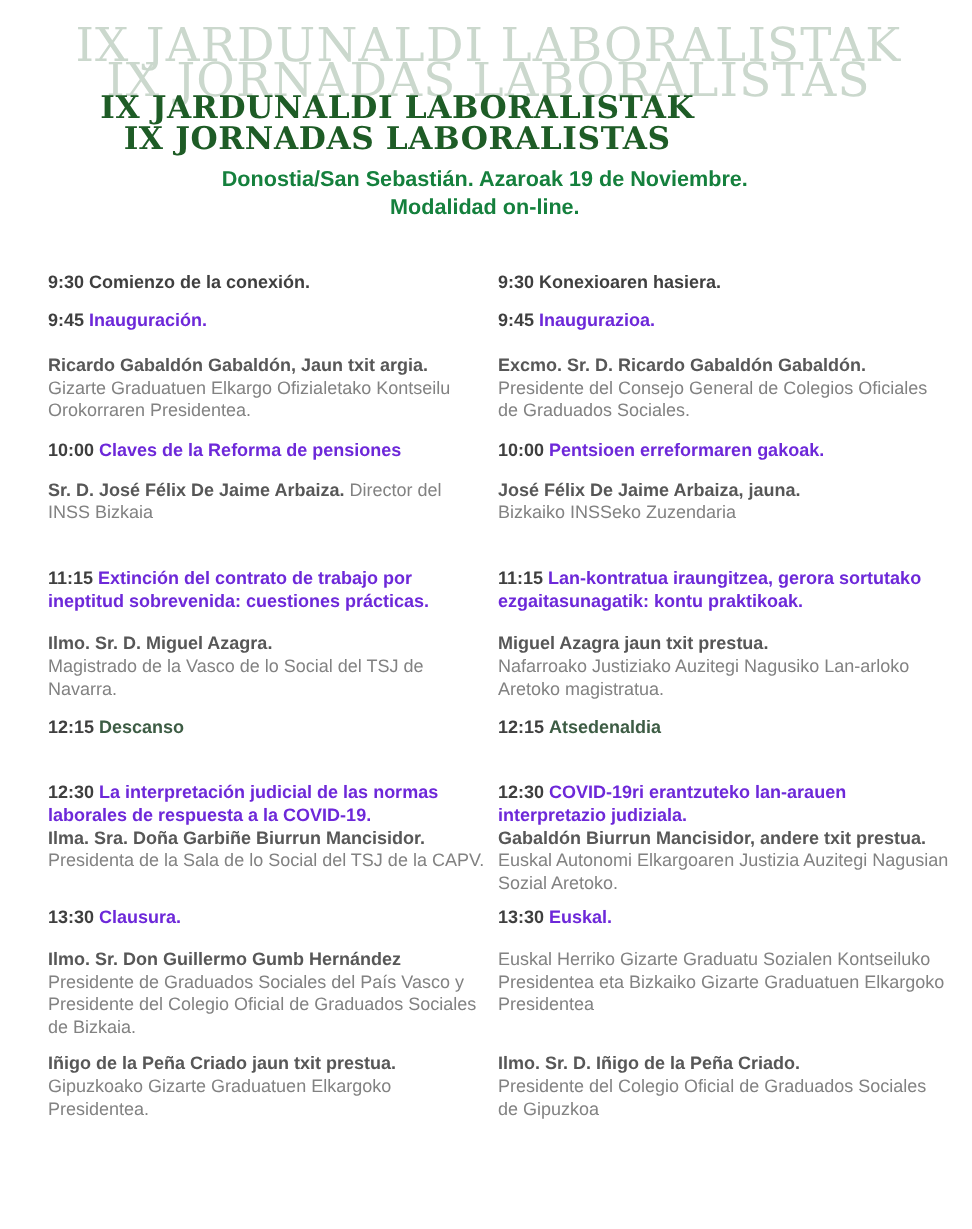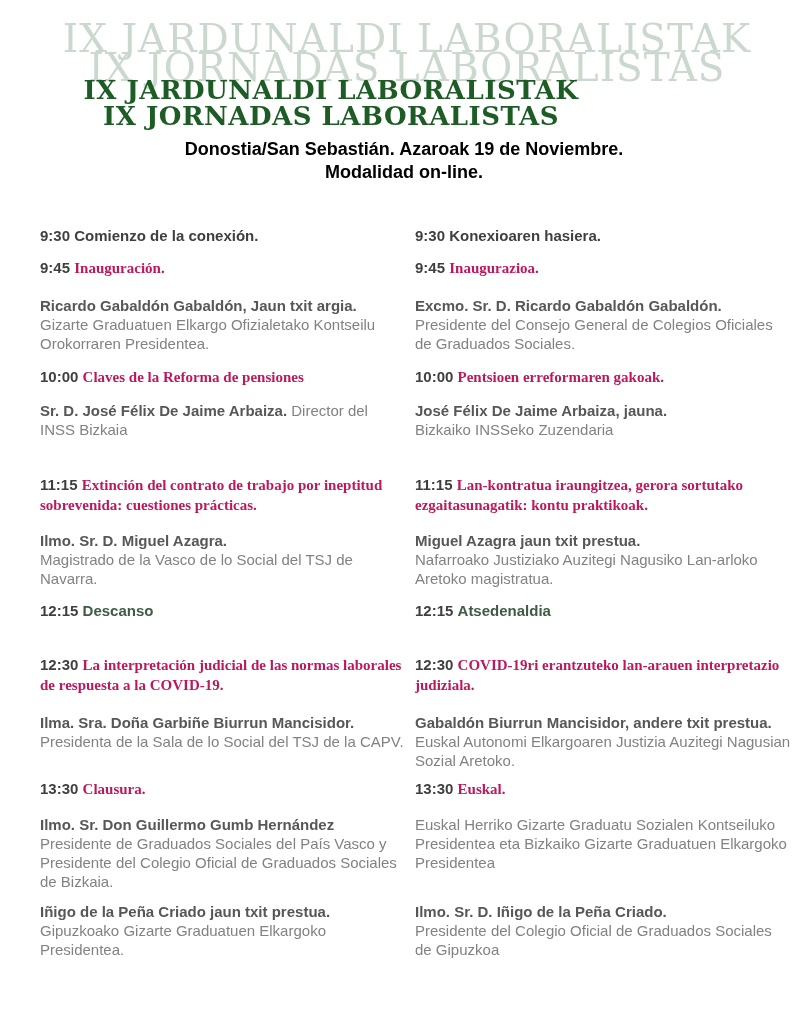--- a/index.html
+++ b/index.html
@@ -19,30 +19,30 @@
   .main-title{
     position:absolute;top:77px;left:0;width:662px;
     text-align:center;
     font-family:"DejaVu Serif", serif;
     font-weight:bold;font-size:26px;line-height:26px;letter-spacing:0.5px;
     color:#1e5c26;white-space:nowrap;
   }
   .subtitle{
     position:absolute;top:138px;left:0;width:808px;
     text-align:center;font-weight:bold;
-    font-size:18px;line-height:23px;color:#000000;
+    font-size:18px;line-height:23px;color:#15803d;
   }
   .schedule{padding-left:40px;}
   .row{display:grid;grid-template-columns:375px 386px;}
   .cell{padding-right:9px;}
   .entry{margin:0;font-size:15px;line-height:19px;}
   .time{font-weight:bold;color:#3f3f3f;}
   .stitle{font-weight:bold;}
   .stitle.dark{color:#3f3f3f;}
-  .stitle.green{color:#be185d;font-family:Liberation Serif, serif;}
+  .stitle.green{color:#6d28d9;}
   .stitle.darkgreen{color:#3d5c44;}
   .name{font-weight:bold;color:#575757;display:block;}
   .name.inline{display:inline;}
   .role{color:#828282;}
 </style>
 </head>
 <body>
 
 <div class="header">
   <div class="watermark">
@@ -126,21 +126,21 @@
 
   <div class="row" style="margin-bottom:35px">
     <div class="cell">
       <p class="entry"><span class="time">12:15</span> <span class="stitle darkgreen">Descanso</span></p>
     </div>
     <div class="cell">
       <p class="entry"><span class="time">12:15</span> <span class="stitle darkgreen">Atsedenaldia</span></p>
     </div>
   </div>
 
-  <div class="row" style="margin-bottom:18px">
+  <div class="row" style="">
     <div class="cell">
       <p class="entry"><span class="time">12:30</span> <span class="stitle green">La interpretación judicial de las normas laborales de respuesta a la COVID-19.</span></p>
     </div>
     <div class="cell">
       <p class="entry"><span class="time">12:30</span> <span class="stitle green">COVID-19ri erantzuteko lan-arauen interpretazio judiziala.</span></p>
     </div>
   </div>
 
   <div class="row" style="margin-bottom:9px">
     <div class="cell">

